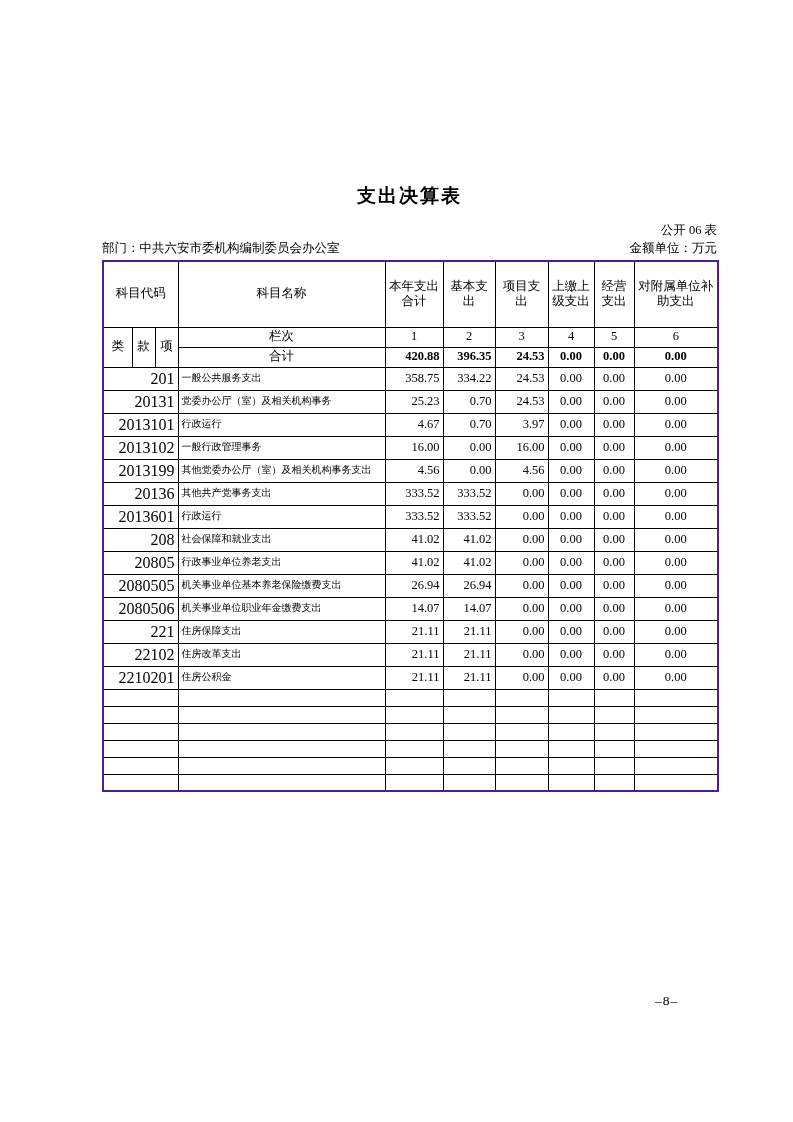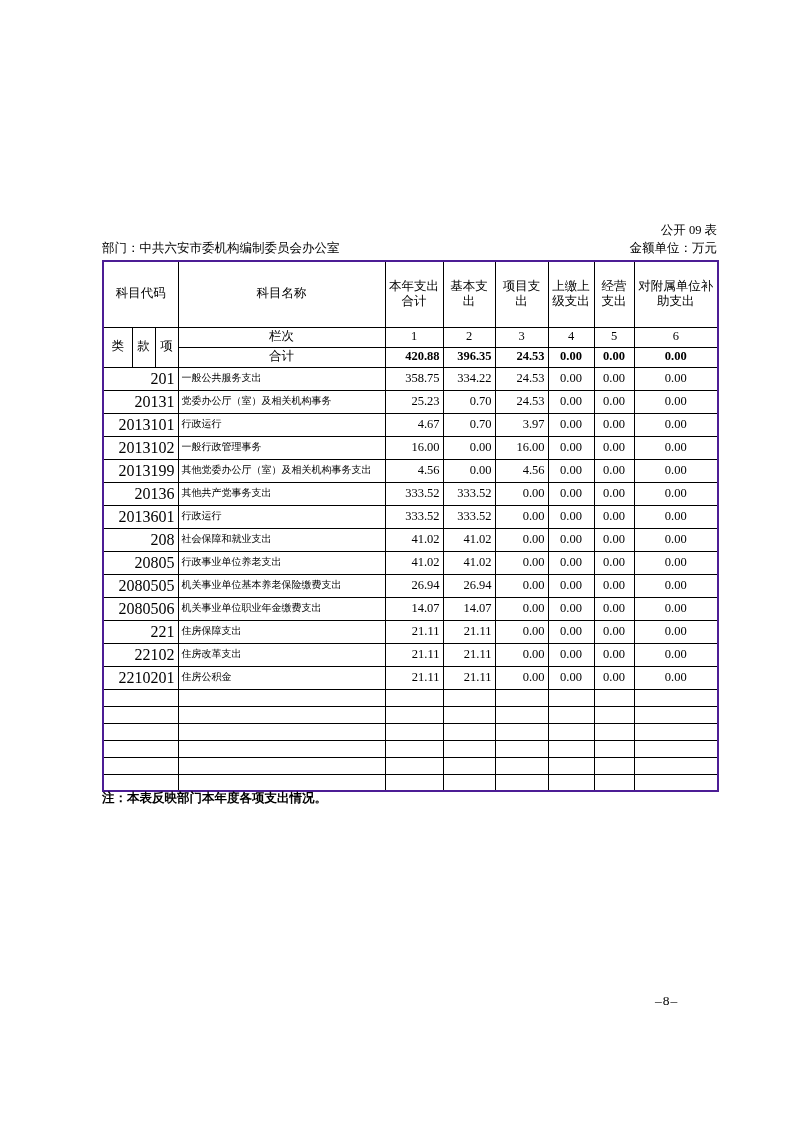--- a/index.html
+++ b/index.html
@@ -88,22 +88,23 @@
     left: 655px;
     font-size: 13.5px;
     letter-spacing: 1px;
   }
 </style>
 </head>
 <body>
 
 <div class="page">
 
-
-  <div class="form-no">公开 09 表</div>
+  <div class="doc-title">支出决算表</div>
+
+  <div class="form-no">公开 06 表</div>
 
   <div class="meta-row">
     <span class="dept">部门：中共六安市委机构编制委员会办公室</span>
     <span class="unit">金额单位：万元</span>
   </div>
 
   <table class="acct">
     <colgroup>
       <col style="width:29px">
         <col style="width:23px">
@@ -346,17 +347,16 @@
           <td class="c-num"></td>
           <td class="c-num"></td>
           <td class="c-num"></td>
           <td class="c-cen"></td>
           <td class="c-cen"></td>
           <td class="c-cen"></td>
         </tr>
       </tbody>
   </table>
 
-  <div class="note">注：本表反映部门本年度各项支出情况。</div>
 
   <div class="page-num">–8–</div>
 
 </div>
 
 </body></html>

